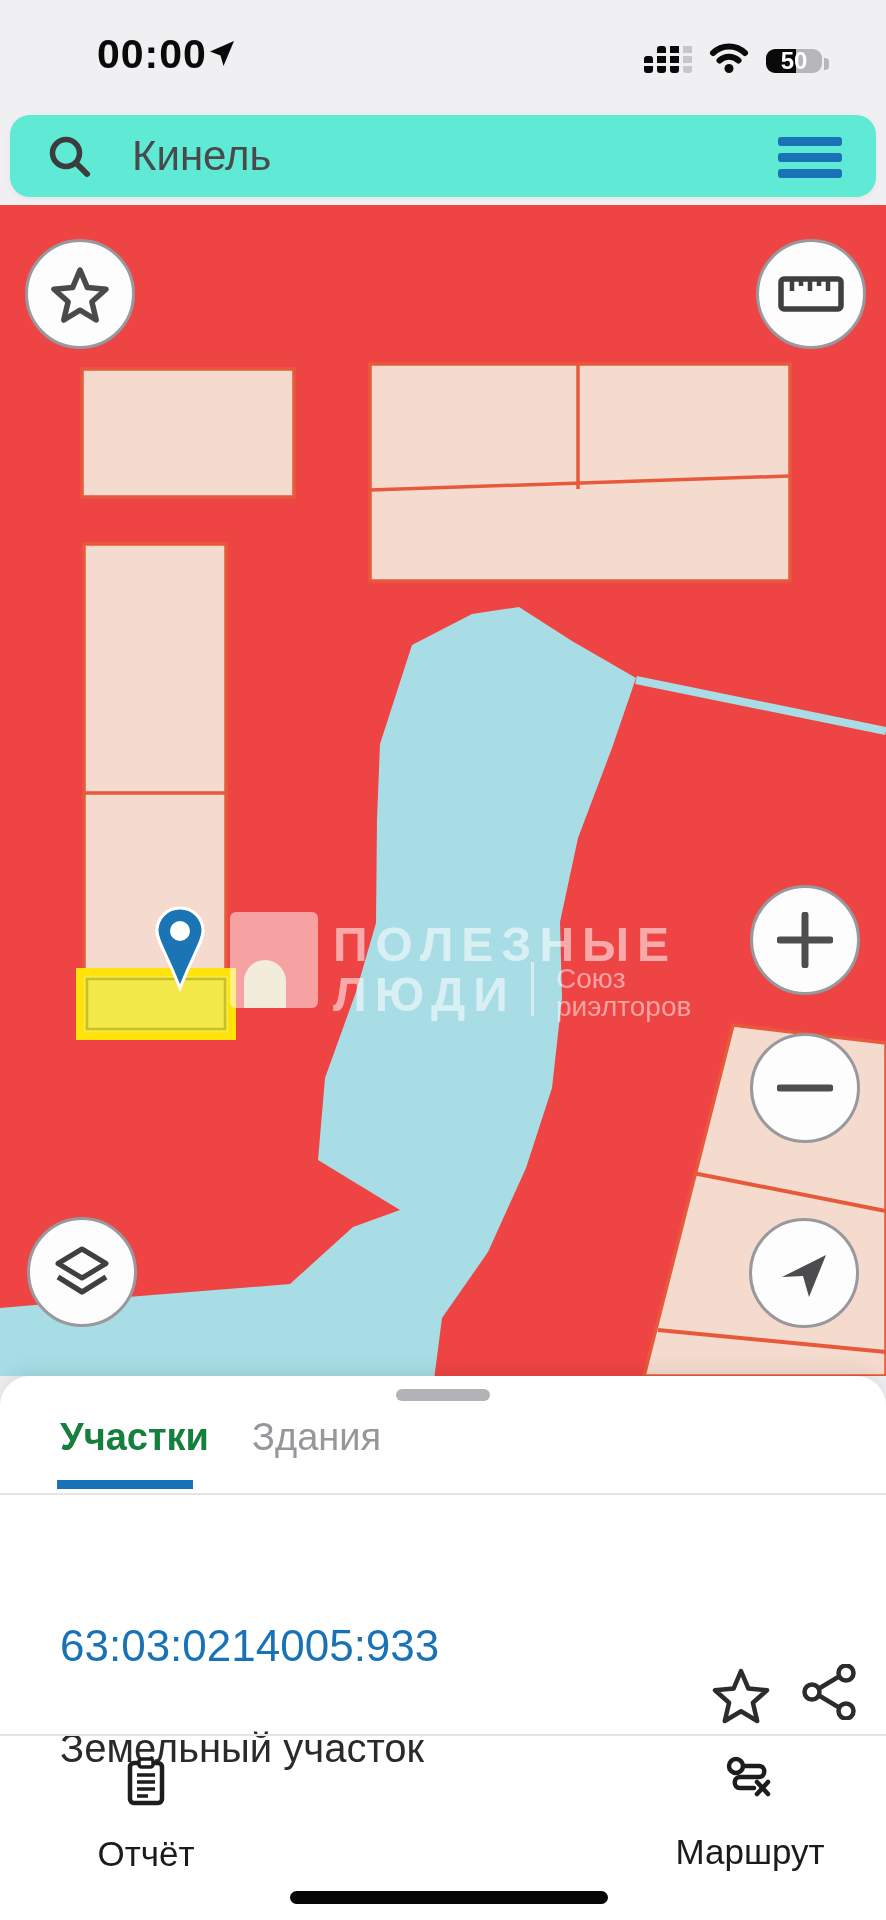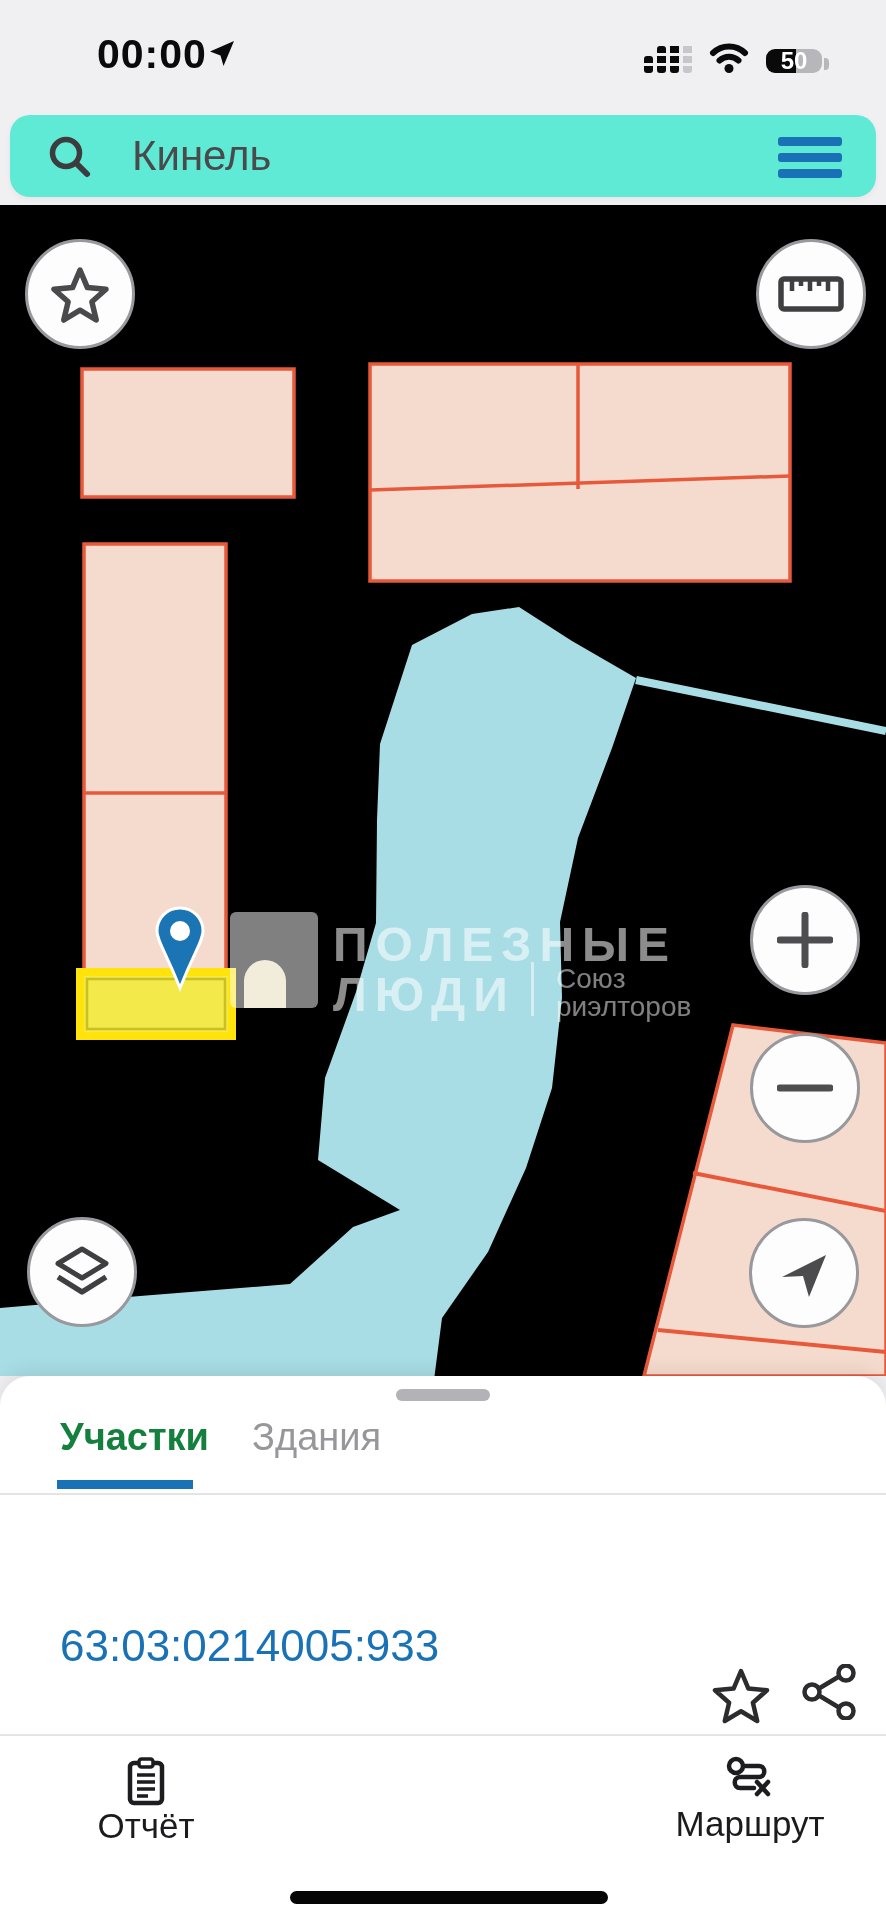--- a/index.html
+++ b/index.html
@@ -24,21 +24,21 @@
 
   
   .search-bar { position:absolute; left:10px; top:115px; width:866px; height:82px; background:#5eead4;
     border-radius:20px; box-shadow:0 2px 6px rgba(0,0,0,0.05); }
   .search-glass { position:absolute; left:36px; top:18px; }
   .search-query { position:absolute; left:122px; top:17px; font-size:42px; color:#4a4a4d; }
   .hamburger { position:absolute; right:34px; top:22px; width:64px; height:42px; }
   .hamburger i { display:block; width:64px; height:9px; border-radius:3px; background:#1a72b6; margin-bottom:7px; }
 
   
-  .map { position:absolute; left:0; top:205px; width:886px; height:1171px; background:#000000; }
+  .map { position:absolute; left:0; top:205px; width:886px; height:1171px; background:#ef4444; }
   .map-svg { position:absolute; left:0; top:0; }
 
   .watermark { position:absolute; left:0; top:0; pointer-events:none; }
   .wm-logo { position:absolute; left:230px; top:707px; width:88px; height:96px;
     background:rgba(255,255,255,0.5); border-radius:6px; }
   .wm-arch { position:absolute; left:14px; bottom:0; width:42px; height:48px;
     border-radius:21px 21px 0 0; background:#f2ecdb; }
   .wm-big { position:absolute; font-size:48px; font-weight:600; letter-spacing:8px;
     color:rgba(255,255,255,0.55); white-space:nowrap; }
   .wm-line1 { left:333px; top:712px; }
@@ -61,21 +61,21 @@
   .tab-underline { position:absolute; left:57px; top:104px; width:136px; height:9px; background:#1a72b6; }
   .divider { position:absolute; left:0; width:886px; height:2px; background:#e4e4e7; }
   .d1 { top:117px; }
   .d2 { top:358px; }
   .parcel-id { position:absolute; left:60px; top:244px; font-size:44px; color:#1a72b6; line-height:52px; }
   .parcel-type { position:absolute; left:60px; top:348px; font-size:40px; color:#2a2a2c; line-height:48px; }
   .action-star { position:absolute; left:712px; top:290px; }
   .action-share { position:absolute; left:801px; top:288px; }
 
   .nav-item { position:absolute; top:380px; width:160px; display:flex; flex-direction:column; align-items:center; }
-  .nav-item .lbl { font-size:35px; color:#1b1b1d; }
+  .nav-item .lbl { margin-top:28px; font-size:35px; color:#1b1b1d; }
   .nav-report { left:66px; } .nav-plan { left:368px; } .nav-route { left:670px; }
   .home-bar { position:absolute; left:290px; top:515px; width:318px; height:13px; border-radius:7px; background:#050505; }
 </style>
 </head>
 <body>
 
 <div class="screen">
 
   <div class="status-bar">
     <span class="status-time">00:00</span>
@@ -191,20 +191,21 @@
 
   <div class="sheet">
     <div class="handle"></div>
 
     <div class="tab active">Участки</div>
     <div class="tab inactive">Здания</div>
     <div class="tab-underline"></div>
     <div class="divider d1"></div>
 
     <div class="parcel-id">63:03:0214005:933</div>
+    <div class="parcel-type">Земельный участок</div>
 
     <svg class="action-star" width="58" height="58" viewBox="0 0 58 58">
       <path d="M29 5 L36.4 22.6 L55 24.2 L40.9 36.8 L45.2 55 L29 45.2 L12.8 55 L17.1 36.8 L3 24.2 L21.6 22.6 Z" fill="none" stroke="#2c2c2e" stroke-width="4.5" stroke-linejoin="round"></path>
     </svg>
     <svg class="action-share" width="56" height="56" viewBox="0 0 56 56">
       <circle cx="11" cy="28" r="7.5" fill="none" stroke="#2c2c2e" stroke-width="4.5"></circle>
       <circle cx="45" cy="9" r="7.5" fill="none" stroke="#2c2c2e" stroke-width="4.5"></circle>
       <circle cx="45" cy="47" r="7.5" fill="none" stroke="#2c2c2e" stroke-width="4.5"></circle>
       <path d="M18,24.5 L38,12.5 M18,31.5 L38,43.5" stroke="#2c2c2e" stroke-width="4.5"></path>
     </svg>

